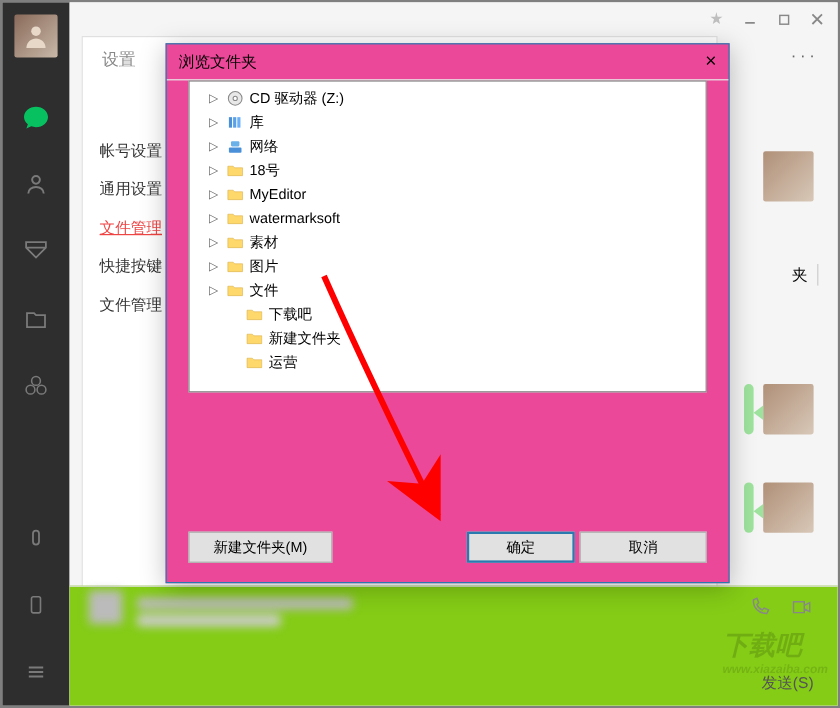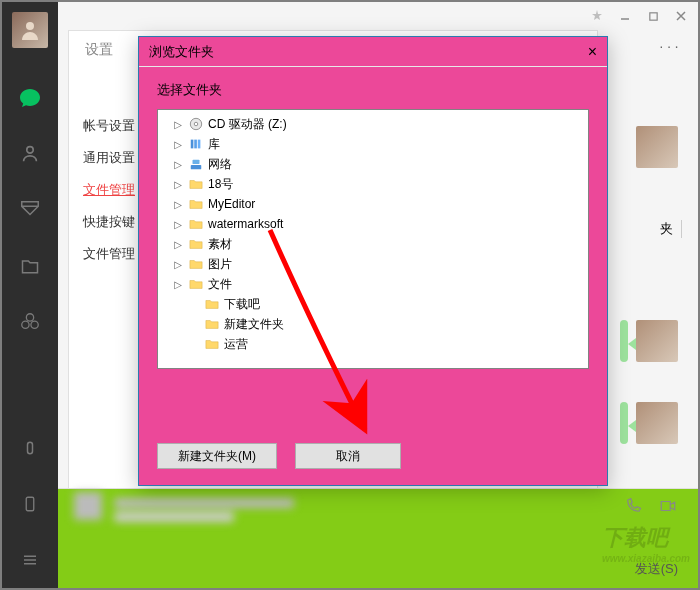--- a/index.html
+++ b/index.html
@@ -55,21 +55,21 @@
 .dlg-titlebar .dlg-close { margin-left: auto; font-size: 16px; font-family: Arial; }
 .dlg-sub { padding: 14px 18px 10px; font-size: 13px; }
 .tree-box { margin: 0 18px; border: 1px solid #828282; height: 260px; overflow-y: scroll; background: #fff; padding: 4px 0; }
 .tree-row { display: flex; align-items: center; height: 20px; font-size: 12px; padding-left: 14px; gap: 4px; }
 .tree-row .exp { width: 12px; color: #666; font-size: 10px; display: inline-flex; justify-content: center; }
 .tree-row .ficon { width: 16px; height: 16px; display: inline-flex; align-items: center; justify-content: center; }
 .tree-row .flabel { }
 .tree-row.in1 { padding-left: 30px; }
 .folder-icon svg { width:14px; height:14px; }
 
-.dlg-buttons { position: absolute; bottom: 16px; left: 18px; right: 18px; display: flex; gap: 18px; }
+.dlg-buttons { position: absolute; bottom: 16px; left: 18px; right: 18px; display: flex; gap: 4px; }
 .dlg-btn { height: 26px; border: 1px solid #adadad; background: #e1e1e1; font-size: 12px; display: flex; align-items: center; justify-content: center; }
 .dlg-btn.new { width: 120px; }
 .dlg-btn.ok { width: 90px; border: 2px solid #2a7ab0; margin-left: auto; }
 .dlg-btn.cancel { width: 106px; }
 
 
 .arrow-svg { position: absolute; top: 220px; left: 260px; width: 200px; height: 240px; z-index: 20; pointer-events: none; }
 
 
 .watermark { position: absolute; bottom: 26px; right: 10px; font-size: 22px; color: rgba(0,0,0,0.15); font-style: italic; font-weight: bold; pointer-events: none; z-index: 5; }
@@ -206,21 +206,20 @@
     </div>
     <div class="send-btn">发送(S)</div>
   </div>
 </div>
 
 <div class="dialog">
   <div class="dlg-titlebar">
     <span>浏览文件夹</span>
     <span class="dlg-close">×</span>
   </div>
-  <div class="dlg-sub">选择文件夹</div>
   <div class="tree-box" id="tree-box">
       <div class="tree-row">
         <span class="exp">▷</span>
         <span class="ficon folder-icon">
           <svg width="14" height="14" viewBox="0 0 16 16">
             <circle cx="8" cy="8" r="6.5" fill="#e8e8e8" stroke="#888"></circle>
             <circle cx="8" cy="8" r="2" fill="#fff" stroke="#888"></circle>
           </svg>
         </span>
         <span class="flabel">CD 驱动器 (Z:)</span>
@@ -323,20 +322,21 @@
         <span class="ficon folder-icon">
           <svg width="14" height="14" viewBox="0 0 16 16">
             <path d="M1 4h5l1.5 1.5H15V13H1z" fill="#ffd86b" stroke="#d4a83a" stroke-width="0.5"></path>
           </svg>
         </span>
         <span class="flabel">运营</span>
       </div>
     </div>
   <div class="dlg-buttons">
     <div class="dlg-btn new">新建文件夹(M)</div>
+    <div class="dlg-btn ok">确定</div>
     <div class="dlg-btn cancel">取消</div>
   </div>
 </div>
 
 <svg class="arrow-svg" viewBox="0 0 200 240">
   <defs>
     <marker id="ah" markerWidth="12" markerHeight="12" refX="9" refY="5" orient="auto">
       <path d="M0,0 L10,5 L0,10 L3,5 z" fill="#ff0000"></path>
     </marker>
   </defs>

